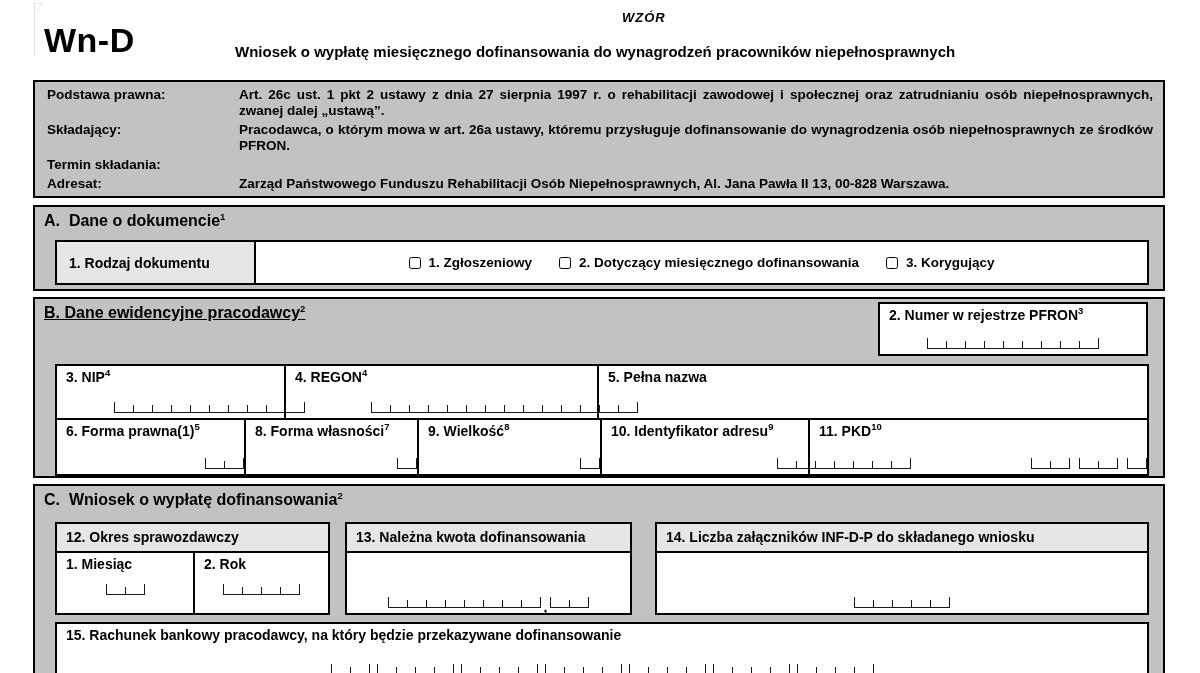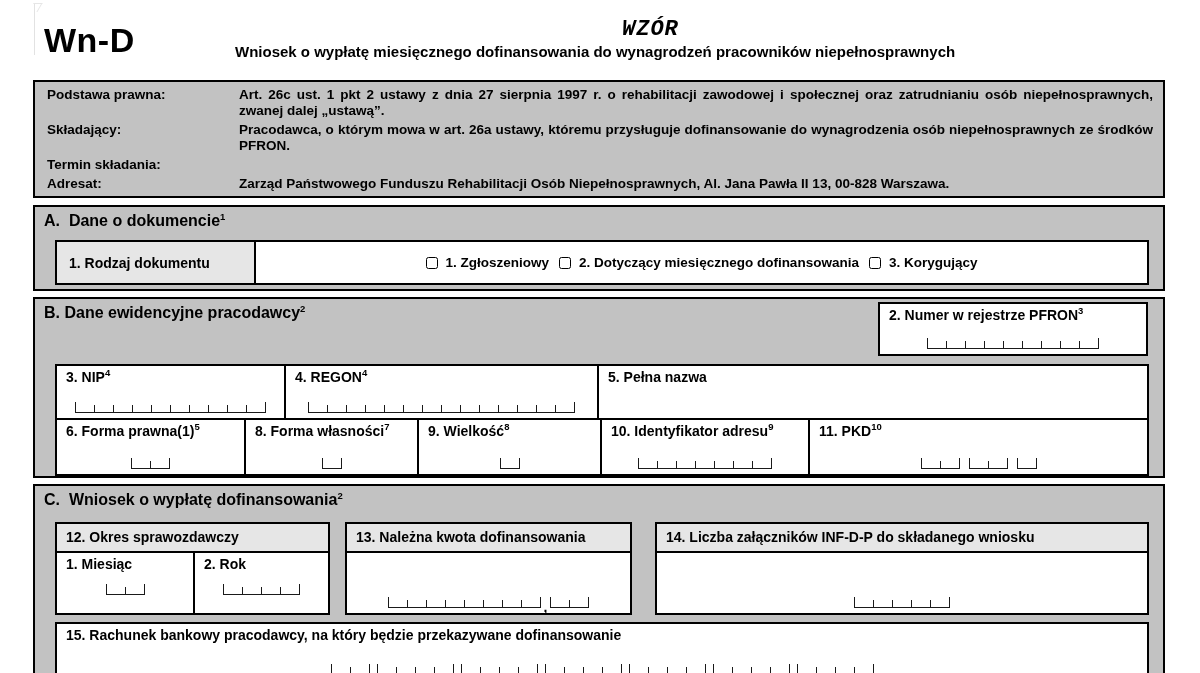--- a/index.html
+++ b/index.html
@@ -6,56 +6,56 @@
   html,body { width:1200px; height:673px; }
   body { position:relative; overflow:hidden; background:#fff; color:#000;
          font-family:"Liberation Sans", sans-serif; }
 
   
   .artifact { position:absolute; left:34px; top:3px; width:10px; height:52px;
               border-left:1px solid #e2e2e2; }
   .artifact::before { content:""; position:absolute; left:-4px; top:0; width:8px; height:8px;
               border-top:1px solid #e6e6e6; border-right:1px solid #e6e6e6; transform:skewX(-30deg); }
 
-  .watermark { position:absolute; left:622px; top:10px; font-family:Liberation Mono, monospace;
-               font-style:italic; font-weight:600; font-size:22px; letter-spacing:1px;margin-top:7px; }
+  .watermark { position:absolute; left:622px; top:10px; font-family:Liberation Sans, sans-serif;
+               font-style:italic; font-weight:600; font-size:13px; letter-spacing:1px; }
   .form-code { position:absolute; left:44px; top:21px; font-size:34px; font-weight:bold; letter-spacing:.5px; }
   .form-title { position:absolute; left:235px; top:43px; font-size:15px; font-weight:bold; }
 
   .legal-box { position:absolute; left:33px; top:80px; width:1132px; height:118px;
                border:2px solid #000; background:#c2c2c2; padding:5px 10px 4px 12px; }
   .legal-row { display:flex; margin-bottom:3px; }
   .legal-label { width:192px; flex-shrink:0; font-weight:bold; font-size:13.5px; line-height:16px; }
   .legal-text  { flex:1; font-weight:bold; font-size:13.5px; line-height:16px; text-align:justify; }
 
   .section { position:absolute; left:33px; width:1132px; border:2px solid #000; background:#c2c2c2; }
   #secA { top:205px; height:86px; }
-  #secB { top:297px; height:181px; }
+  #secB { top:297px; height:181px;text-decoration:underline; }
   #secC { top:484px; height:240px; }
   .sec-title { font-size:16px; font-weight:bold; padding:5px 0 0 9px; white-space:pre; }
   sup { font-size:9.5px; font-weight:bold; line-height:0; vertical-align:super; }
 
   
   .docrow { position:absolute; left:20px; top:33px; width:1094px; height:45px;
             border:2px solid #000; background:#fff; display:flex; }
   .docrow-label { width:199px; background:#e6e6e6; border-right:2px solid #000;
                   display:flex; align-items:center; padding-left:12px; font-size:14px; font-weight:bold; }
-  .docrow-options { flex:1; display:flex; align-items:center; justify-content:center; gap:10px; }
+  .docrow-options { flex:1; display:flex; align-items:center; justify-content:center; gap:27px; }
   .option { display:flex; align-items:center; gap:8px; font-size:13.5px; font-weight:bold; cursor:default; }
   .checkbox { width:12px; height:12px; border:1.7px solid #000; border-radius:2.5px; flex-shrink:0; }
 
   
   .pfron-box { position:absolute; top:3px; right:15px; width:270px; height:54px;
                border:2px solid #000; background:#fff;
                display:flex; flex-direction:column; justify-content:space-between; padding-bottom:5px; }
   .cell-label { font-size:14px; font-weight:bold; padding:3px 4px 0 9px; white-space:nowrap; }
   .b-table { position:absolute; left:20px; top:65px; width:1094px; border:2px solid #000; background:#fff; }
   .b-row { display:flex; height:54px; }
   .b-row.first { border-bottom:2px solid #000; }
-  .b-cell { border-right:2px solid #000; display:flex; flex-direction:column;
+  .b-cell { border-right:2px solid #000; display:flex; flex-direction:row;
             justify-content:space-between; padding-bottom:5px; }
   .b-cell:last-child { border-right:none; }
   .w-nip{width:229px} .w-regon{width:313px} .w-nazwa{flex:1}
   .w-fp1{width:189px} .w-fp2{width:178px} .w-fw{width:173px}
   .w-wlk{width:183px} .w-ida{width:208px} .w-pkd{flex:1}
 
   
   .c-box { position:absolute; border:2px solid #000; background:#fff; }
   #box12 { left:20px;  top:36px; width:275px; height:93px; }
   #box13 { left:310px; top:36px; width:287px; height:93px; }

